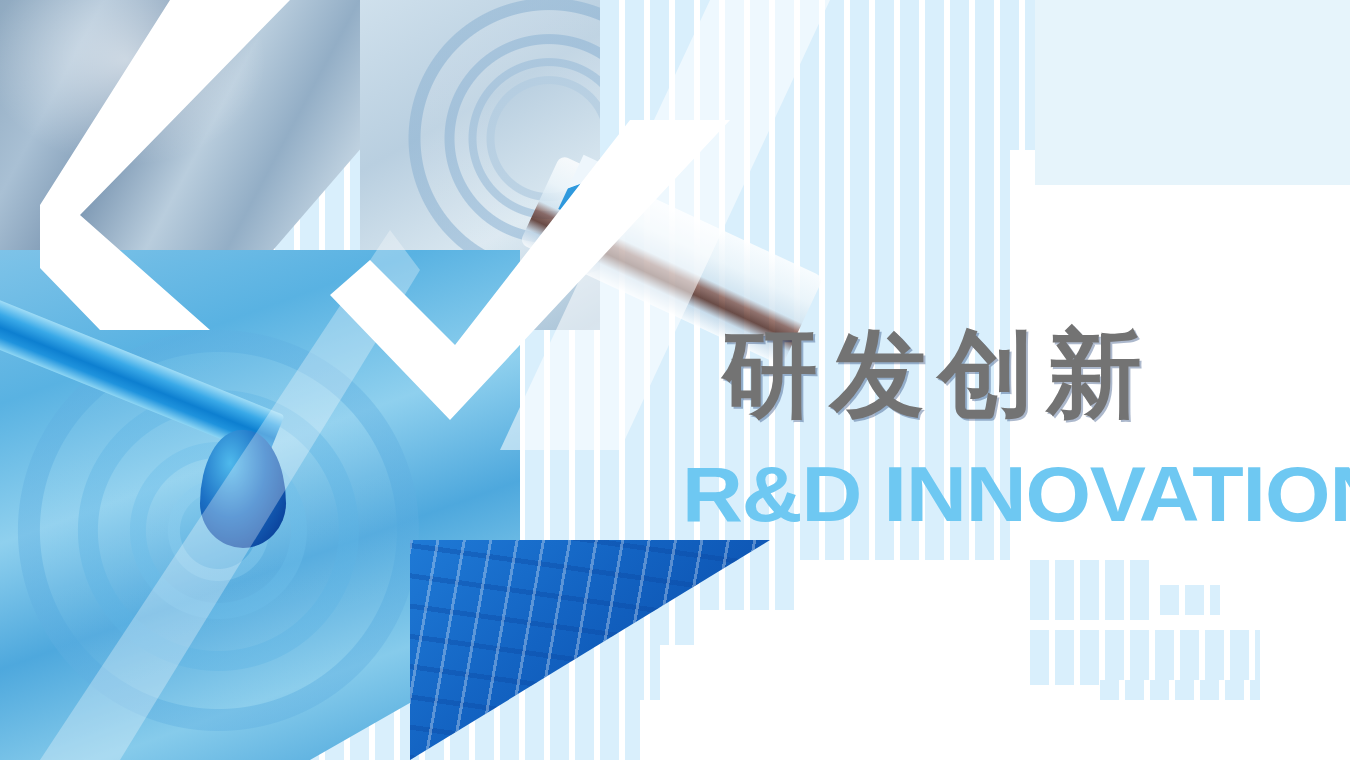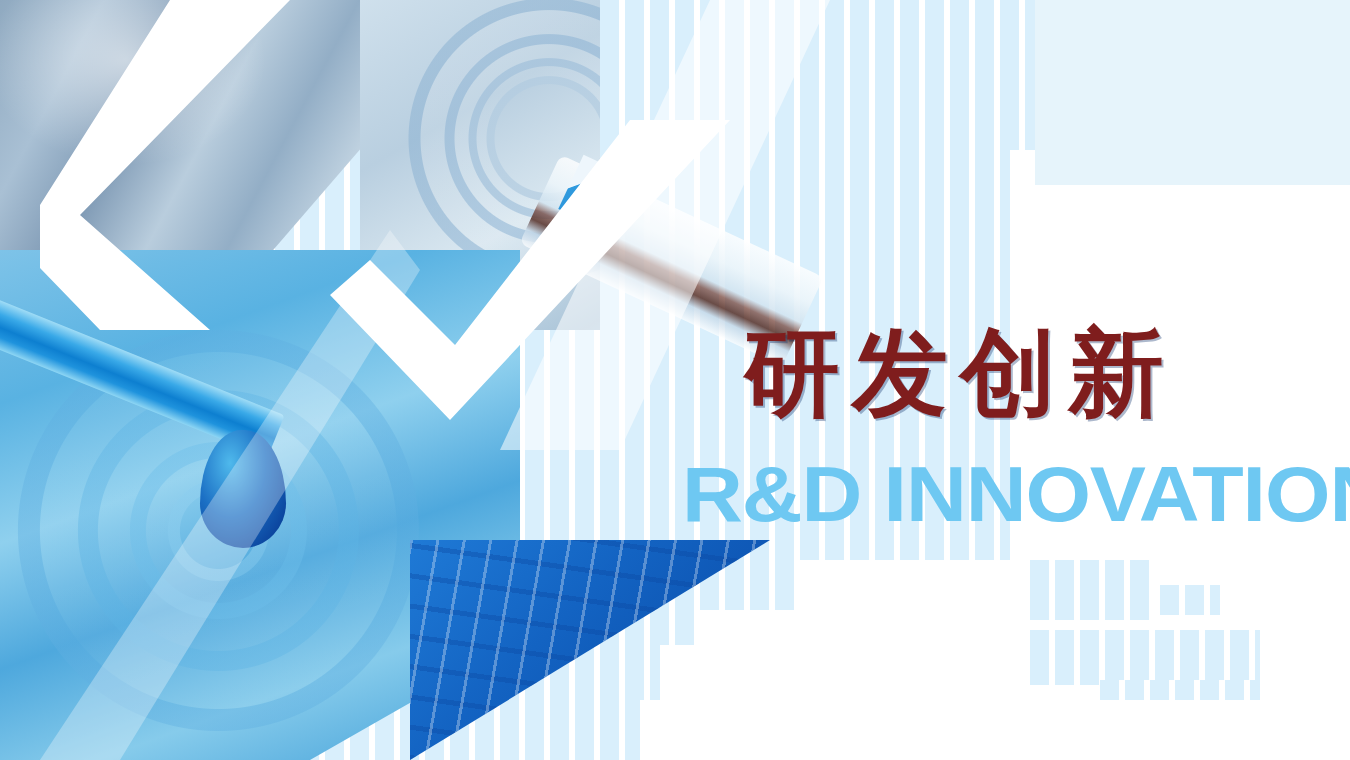--- a/index.html
+++ b/index.html
@@ -119,26 +119,26 @@
   
   #logo-panel {
     position: absolute;
     left: 1035px; top: 0; width: 315px; height: 185px;
     background: #e6f4fb;
   }
 
   
   #headline-cn {
     position: absolute;
-    left: 744px; top: 326px;
-    font-family: Liberation Serif, serif;
+    left: 722px; top: 326px;
+    font-family: Liberation Sans, sans-serif;
     font-size: 96px;
     font-weight: 700;
     letter-spacing: 12px;
-    color: #7f1d1d;
+    color: #737373;
     white-space: nowrap;
     line-height: 1;
     text-shadow: 2px 2px 0 rgba(18,52,110,0.35);
   }
   #headline-en {
     position: absolute;
     left: 682px; top: 455px;
     font-family: "Liberation Sans", sans-serif;
     font-size: 78px;
     font-weight: 700;

